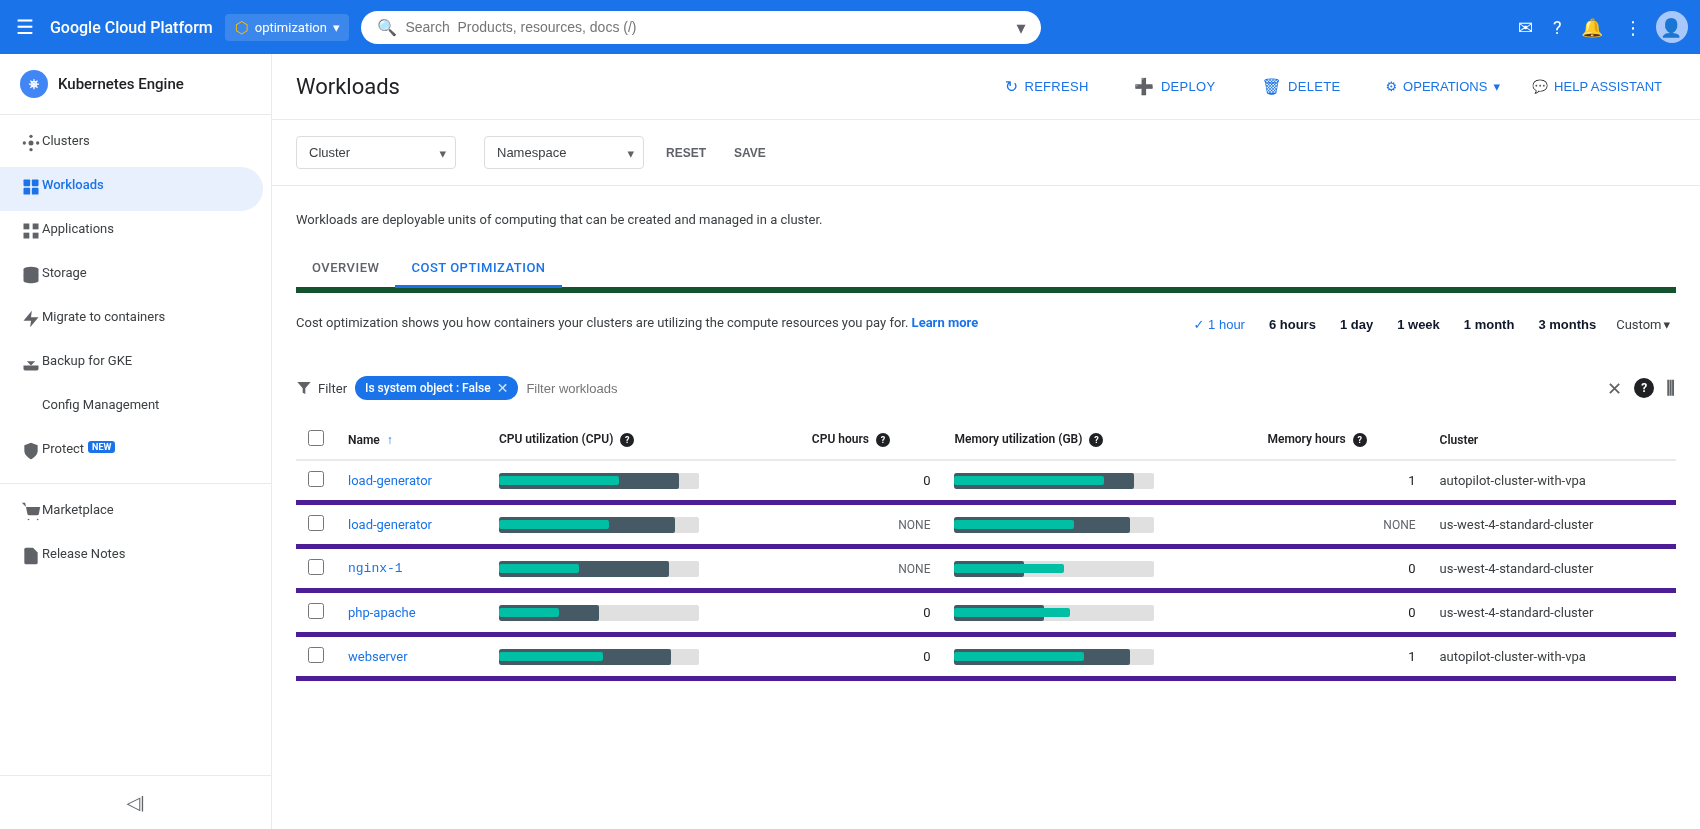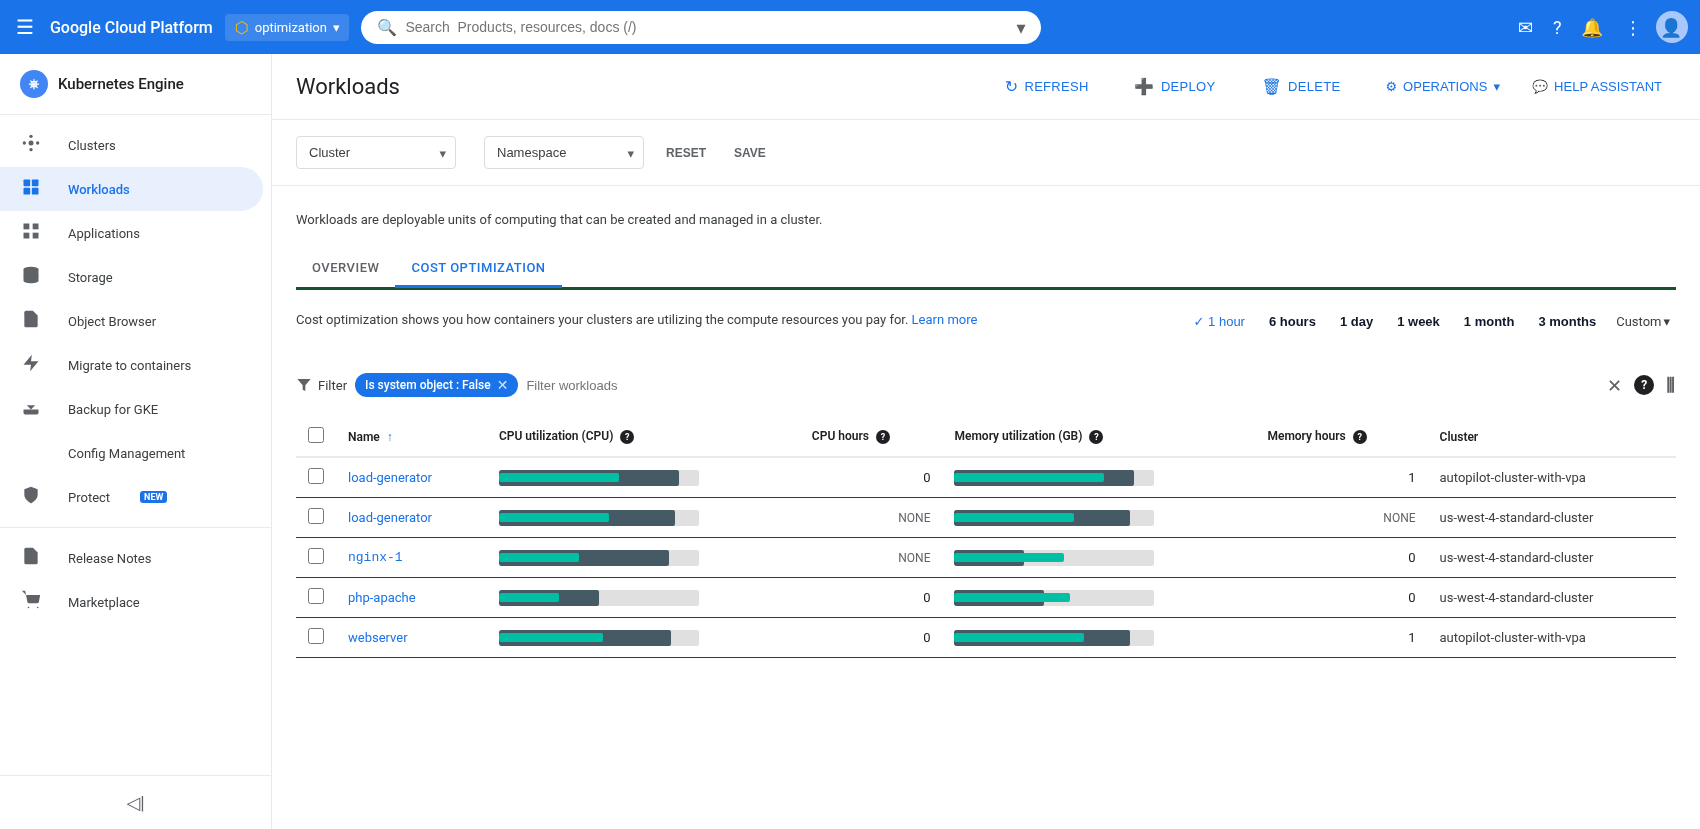--- a/index.html
+++ b/index.html
@@ -47,21 +47,21 @@
     .sidebar-header {
       display: flex; align-items: center; gap: 10px; padding: 16px 20px;
       border-bottom: 1px solid #e8eaed; font-size: 15px; font-weight: 500;
     }
     .sidebar-header .k8s-icon {
       width: 28px; height: 28px; background: #4285f4; border-radius: 50%;
       display: flex; align-items: center; justify-content: center; color: #fff; font-size: 13px; font-weight: bold;
     }
     .sidebar-nav { flex: 1; padding: 8px 0; }
     .nav-item {
-      display: flex; align-items: center; gap: 26px; padding: 10px 20px;
+      display: flex; align-items: flex-start; gap: 0; padding: 10px 20px;
       cursor: pointer; color: #3c4043; border-radius: 0 24px 24px 0; margin-right: 8px;
       font-size: 13px; transition: background 0.15s;
     }
     .nav-item.active { background: #e8f0fe; color: #1a73e8; font-weight: 500; }
     .nav-item.active .nav-icon { color: #1a73e8; }
     .nav-item .nav-icon { font-size: 18px; color: #5f6368; width: 22px; text-align: center; }
     .nav-item .badge {
       background: #1a73e8; color: #fff; font-size: 9px; font-weight: 700;
       border-radius: 3px; padding: 1px 4px; margin-left: 4px;
     }
@@ -95,21 +95,21 @@
       border: none; border-radius: 4px; cursor: pointer; font-size: 13px;
       font-weight: 500; background: transparent; color: #1a73e8; text-transform: uppercase;
     }
     .right-header { margin-left: auto; display: flex; align-items: center; gap: 4px; }
 
     
     .content { padding: 24px 24px 0; }
     .content-desc { font-size: 13px; color: #3c4043; margin-bottom: 20px; line-height: 1.5; }
 
     
-    .tabs { display: flex; border-bottom: 3px solid #14532d; margin-bottom: 20px; }
+    .tabs { display: flex; border-bottom: 6px solid #14532d; margin-bottom: 20px; }
     .tab {
       padding: 10px 16px; cursor: pointer; font-size: 13px; font-weight: 500;
       color: #5f6368; border-bottom: 3px solid transparent; text-transform: uppercase;
       letter-spacing: 0.5px; margin-bottom: -1px;
     }
     .tab.active { color: #1a73e8; border-bottom-color: #1a73e8; }
 
     
     .time-range {
       display: flex; align-items: center; justify-content: flex-end;
@@ -123,21 +123,21 @@
       color: #1a73e8; font-weight: 500;
     }
     .time-btn.active::before { content: '✓ '; }
     .time-custom {
       display: flex; align-items: center; gap: 2px; cursor: pointer;
       font-size: 13px; color: #3c4043; padding: 4px 6px;
     }
 
     
     .cost-desc { font-size: 13px; color: #3c4043; margin-bottom: 20px; line-height: 1.5; }
-    .cost-desc a { color: #1a73e8; text-decoration: none; }
+    .cost-desc a { color: #1a73e8; text-decoration: none; font-weight: bold; }
 
     
     .filter-bar {
       display: flex; align-items: center; gap: 8px; margin-bottom: 12px;
       padding: 8px 0; flex-wrap: wrap;
     }
     .filter-label {
       display: flex; align-items: center; gap: 6px; color: #3c4043;
       font-size: 13px; cursor: pointer;
     }
@@ -159,21 +159,21 @@
       text-align: left; padding: 10px 12px; font-size: 12px; font-weight: 600;
       color: #202124; border-bottom: 2px solid #e8eaed; white-space: nowrap;
       background: #fff;
     }
     .workload-table th .help-icon {
       display: inline-block; width: 14px; height: 14px; background: #202124;
       color: #fff; border-radius: 50%; font-size: 9px; font-weight: 700;
       text-align: center; line-height: 14px; margin-left: 4px; cursor: pointer;
     }
     .workload-table td {
-      padding: 10px 12px; border-bottom: 1px solid #4c1d95;
+      padding: 10px 12px; border-bottom: 5px solid #4c1d95;
       vertical-align: middle; font-size: 13px;
     }
     .workload-table .checkbox-cell { width: 40px; }
     input[type="checkbox"] { cursor: pointer; width: 16px; height: 16px; }
 
     
     .bar-container {
       display: flex; align-items: center; width: 180px; height: 16px;
       background: #e0e0e0; border-radius: 2px; overflow: hidden; position: relative;
     }
@@ -263,29 +263,20 @@
         <span class="nav-icon">
           <svg width="20" height="20" viewBox="0 0 24 24" fill="#5f6368">
               <ellipse cx="12" cy="5" rx="9" ry="3"></ellipse>
               <path d="M21 12c0 1.66-4 3-9 3s-9-1.34-9-3"></path>
               <path d="M3 5v14c0 1.66 4 3 9 3s9-1.34 9-3V5"></path>
             </svg>
         </span>
         <span>Storage</span>
       </div>
 
-      <div class="nav-item">
-        <span class="nav-icon">
-          <svg width="20" height="20" viewBox="0 0 24 24" fill="#5f6368">
-              <path d="M14 2H6a2 2 0 0 0-2 2v16a2 2 0 0 0 2 2h12a2 2 0 0 0 2-2V8z"></path>
-              <polyline points="14 2 14 8 20 8"></polyline>
-            </svg>
-        </span>
-        <span>Object Browser</span>
-      </div>
 
       <div class="nav-item">
         <span class="nav-icon">
           <svg width="20" height="20" viewBox="0 0 24 24" fill="#5f6368">
               <polygon points="13 2 3 14 12 14 11 22 21 10 12 10 13 2"></polygon>
             </svg>
         </span>
         <span>Migrate to containers</span>
       </div>
 
@@ -322,39 +313,39 @@
         </span>
         <span>Protect</span>
         <span class="badge">NEW</span>
       </div>
 
       <div class="sidebar-separator"></div>
 
       <div class="nav-item">
         <span class="nav-icon">
           <svg width="20" height="20" viewBox="0 0 24 24" fill="#5f6368">
+              <circle cx="9" cy="21" r="1"></circle>
+              <circle cx="20" cy="21" r="1"></circle>
+              <path d="M1 1h4l2.68 13.39a2 2 0 0 0 2 1.61h9.72a2 2 0 0 0 2-1.61L23 6H6"></path>
+            </svg>
+        </span>
+        <span>Marketplace</span>
+      </div>
+
+      <div class="nav-item">
+        <span class="nav-icon">
+          <svg width="20" height="20" viewBox="0 0 24 24" fill="#5f6368">
               <path d="M14 2H6a2 2 0 0 0-2 2v16a2 2 0 0 0 2 2h12a2 2 0 0 0 2-2V8z"></path>
               <polyline points="14 2 14 8 20 8"></polyline>
               <line x1="16" y1="13" x2="8" y2="13"></line>
               <line x1="16" y1="17" x2="8" y2="17"></line>
               <polyline points="10 9 9 9 8 9"></polyline>
             </svg>
         </span>
         <span>Release Notes</span>
-      </div>
-
-      <div class="nav-item">
-        <span class="nav-icon">
-          <svg width="20" height="20" viewBox="0 0 24 24" fill="#5f6368">
-              <circle cx="9" cy="21" r="1"></circle>
-              <circle cx="20" cy="21" r="1"></circle>
-              <path d="M1 1h4l2.68 13.39a2 2 0 0 0 2 1.61h9.72a2 2 0 0 0 2-1.61L23 6H6"></path>
-            </svg>
-        </span>
-        <span>Marketplace</span>
       </div>
     </nav>
 
     <div class="sidebar-bottom">
       <div class="sidebar-collapse">
         <span>◁|</span>
       </div>
     </div>
   </aside>
 

